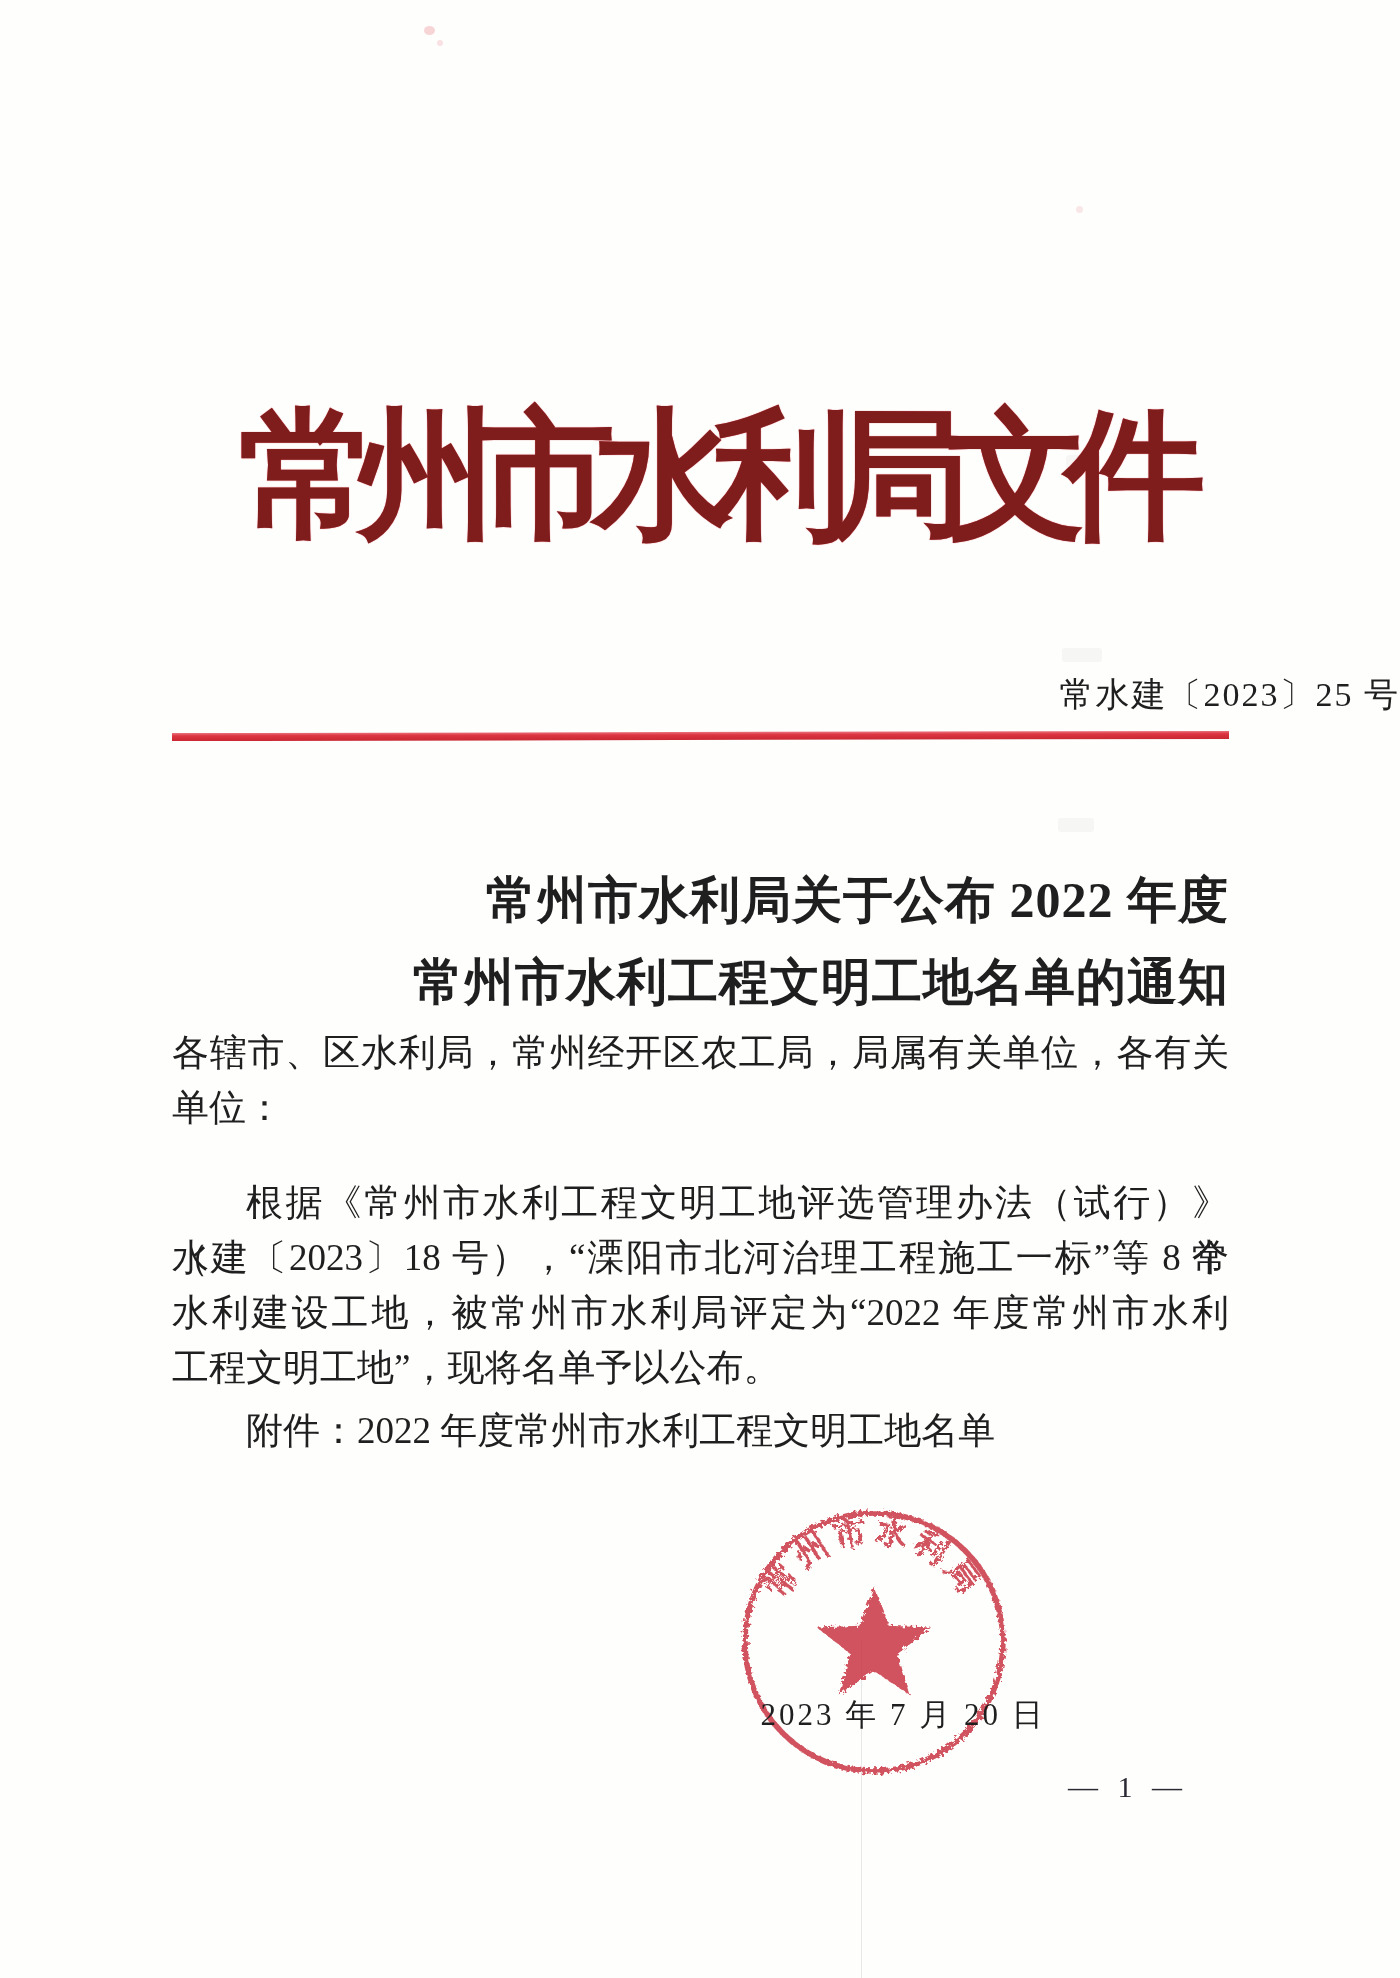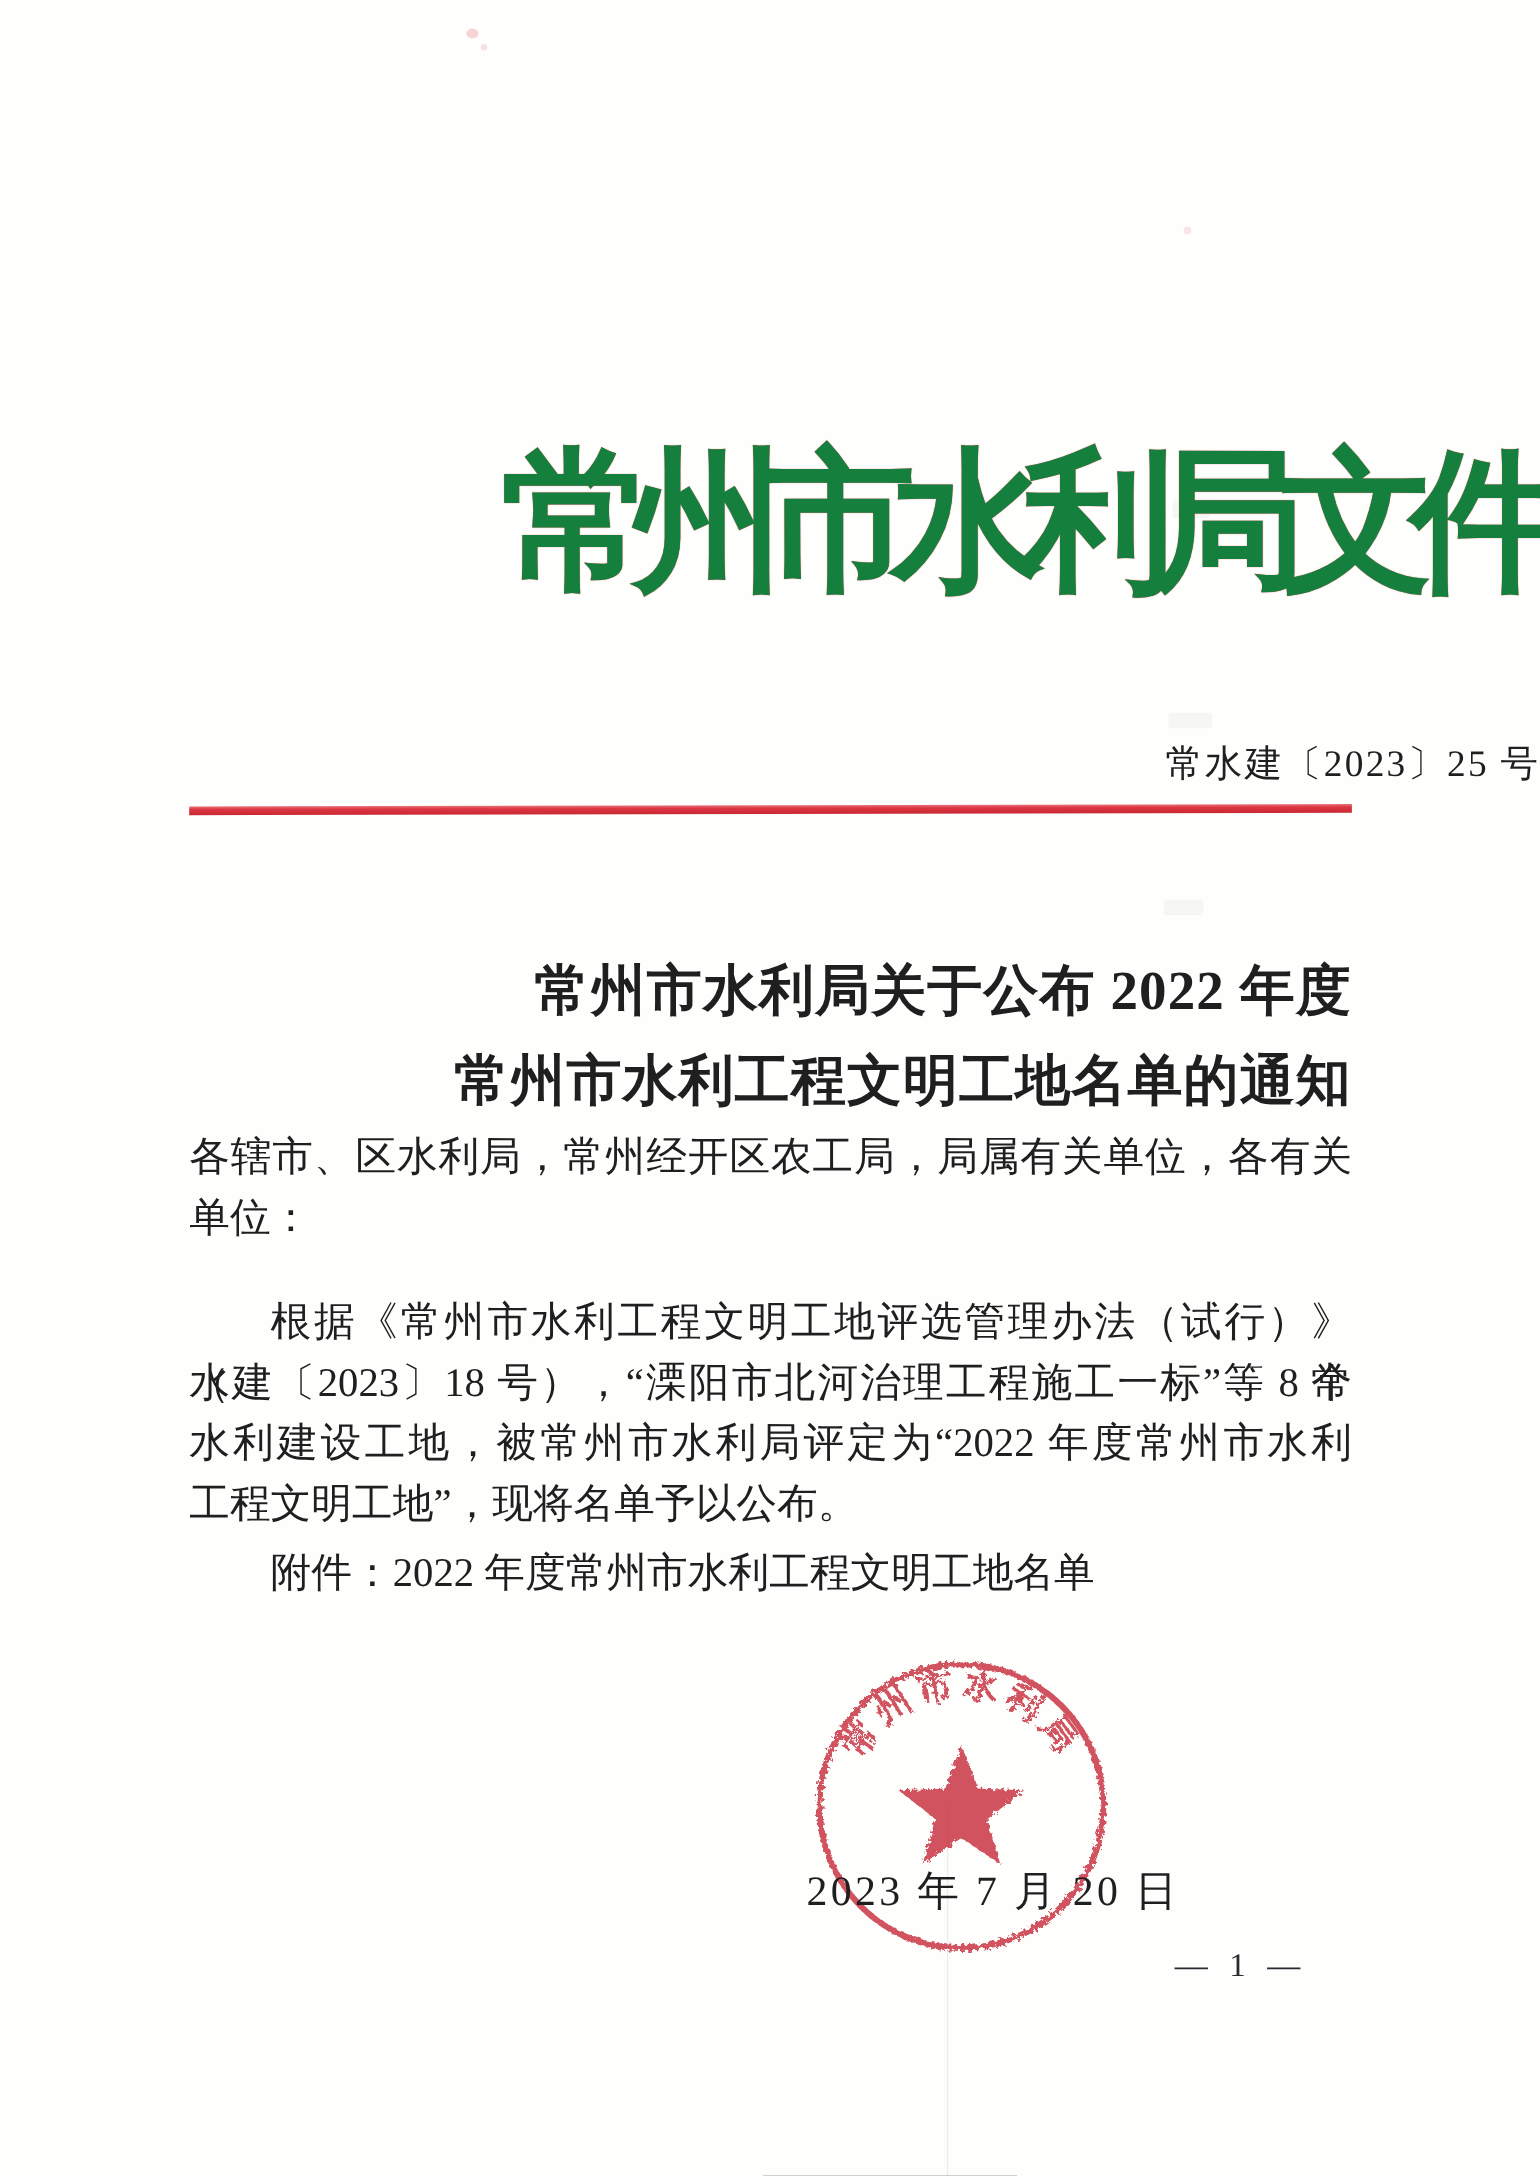--- a/index.html
+++ b/index.html
@@ -10,27 +10,27 @@
     margin: 0 auto;
     background: #fefefd;
     overflow: hidden;
     font-family: "Liberation Serif", "DejaVu Serif", serif;
     color: #1f1f1f;
   }
   
   .red-head {
     position: absolute;
     top: 401px; left: 0; right: 0;
-    text-align: right;
+    text-align: center;
     font-size: 140px;
     line-height: 150px;
     font-weight: bold;
     letter-spacing: -22px;
     padding-left: 22px;
-    color: #15803d;
+    color: #7f1d1d;
     text-shadow: 0 0 1px #d7404d;
     white-space: nowrap;
   }
   .doc-number {
     position: absolute;
     top: 668px; left: 15px; right: 0;
     height: 54px; line-height: 54px;
     text-align: right;
     font-size: 34px;
     letter-spacing: 2px;
@@ -79,21 +79,21 @@
     top: 1643px; left: 878px;
     transform: translateX(-50%);
     font-size: 36px;
     letter-spacing: 8px;
     white-space: nowrap;
   }
   .sig-date {
     position: absolute;
     top: 1694px; left: 903px;
     transform: translateX(-50%);
-    font-size: 38px;
+    font-size: 31px;
     letter-spacing: 3px;
     white-space: nowrap;
   }
   
   .seal {
     position: absolute;
     top: 1506px; left: 738px;
     width: 272px; height: 272px;
     opacity: 0.82;
     pointer-events: none;

